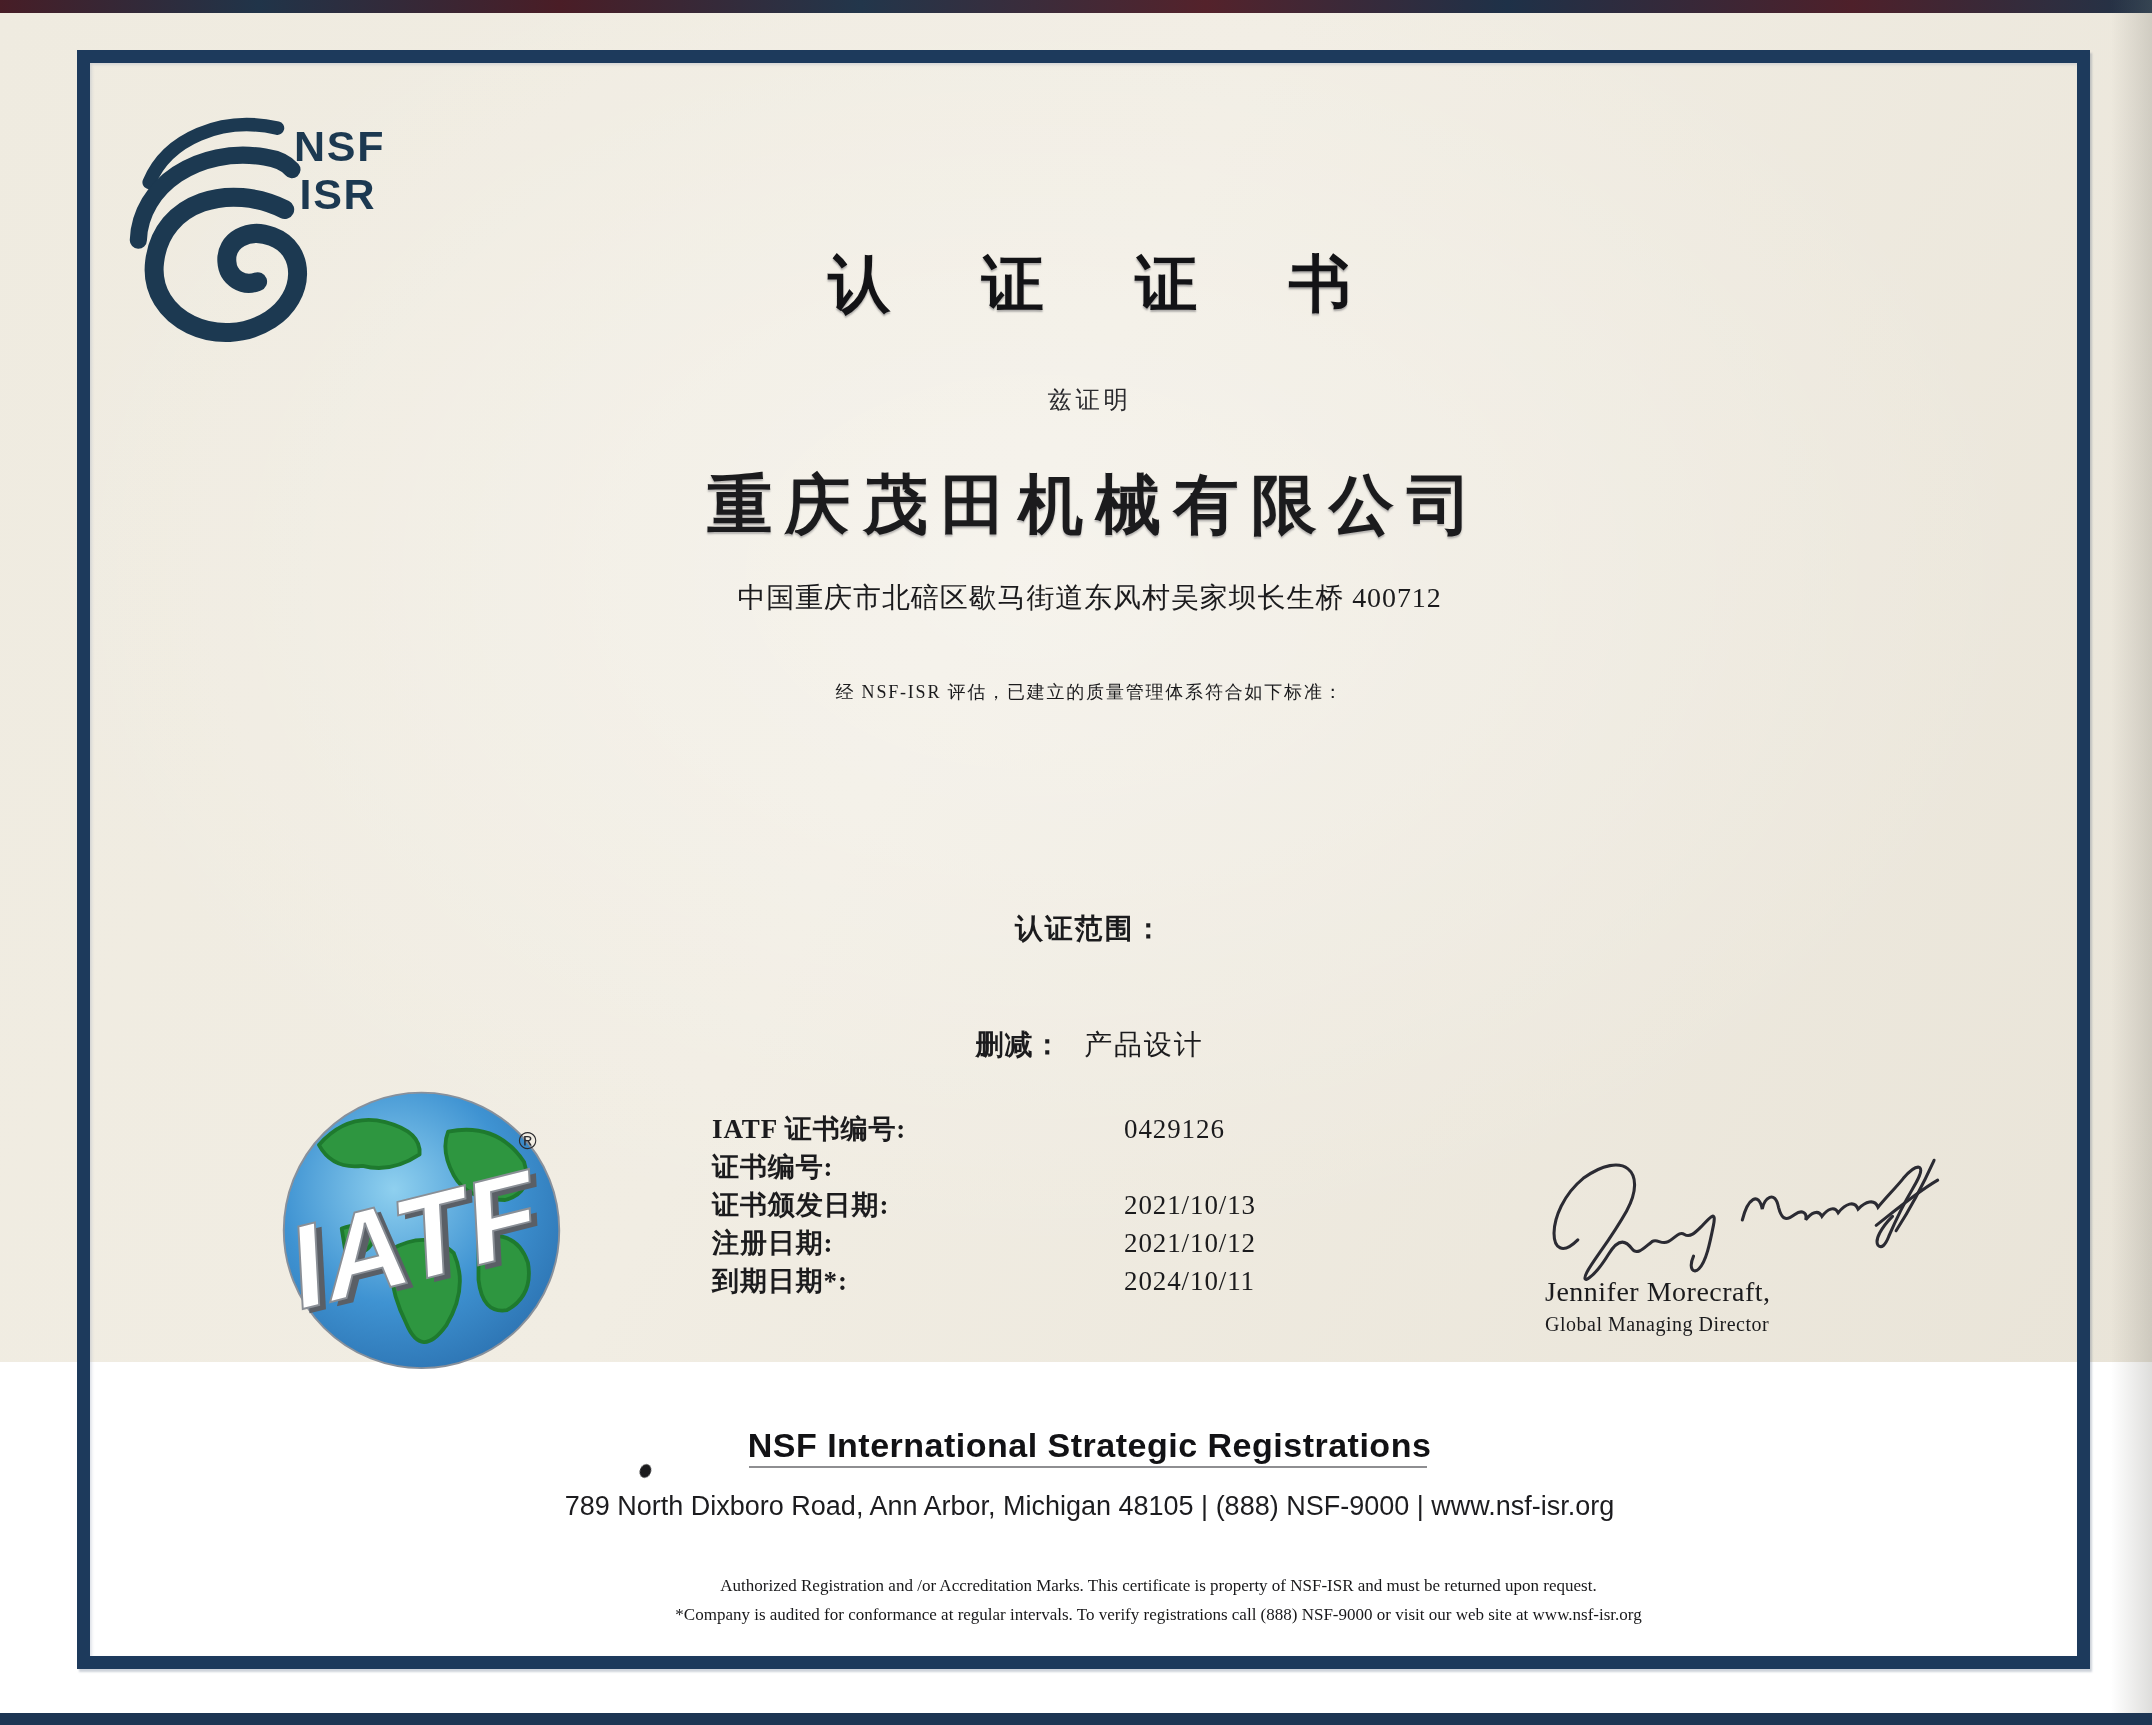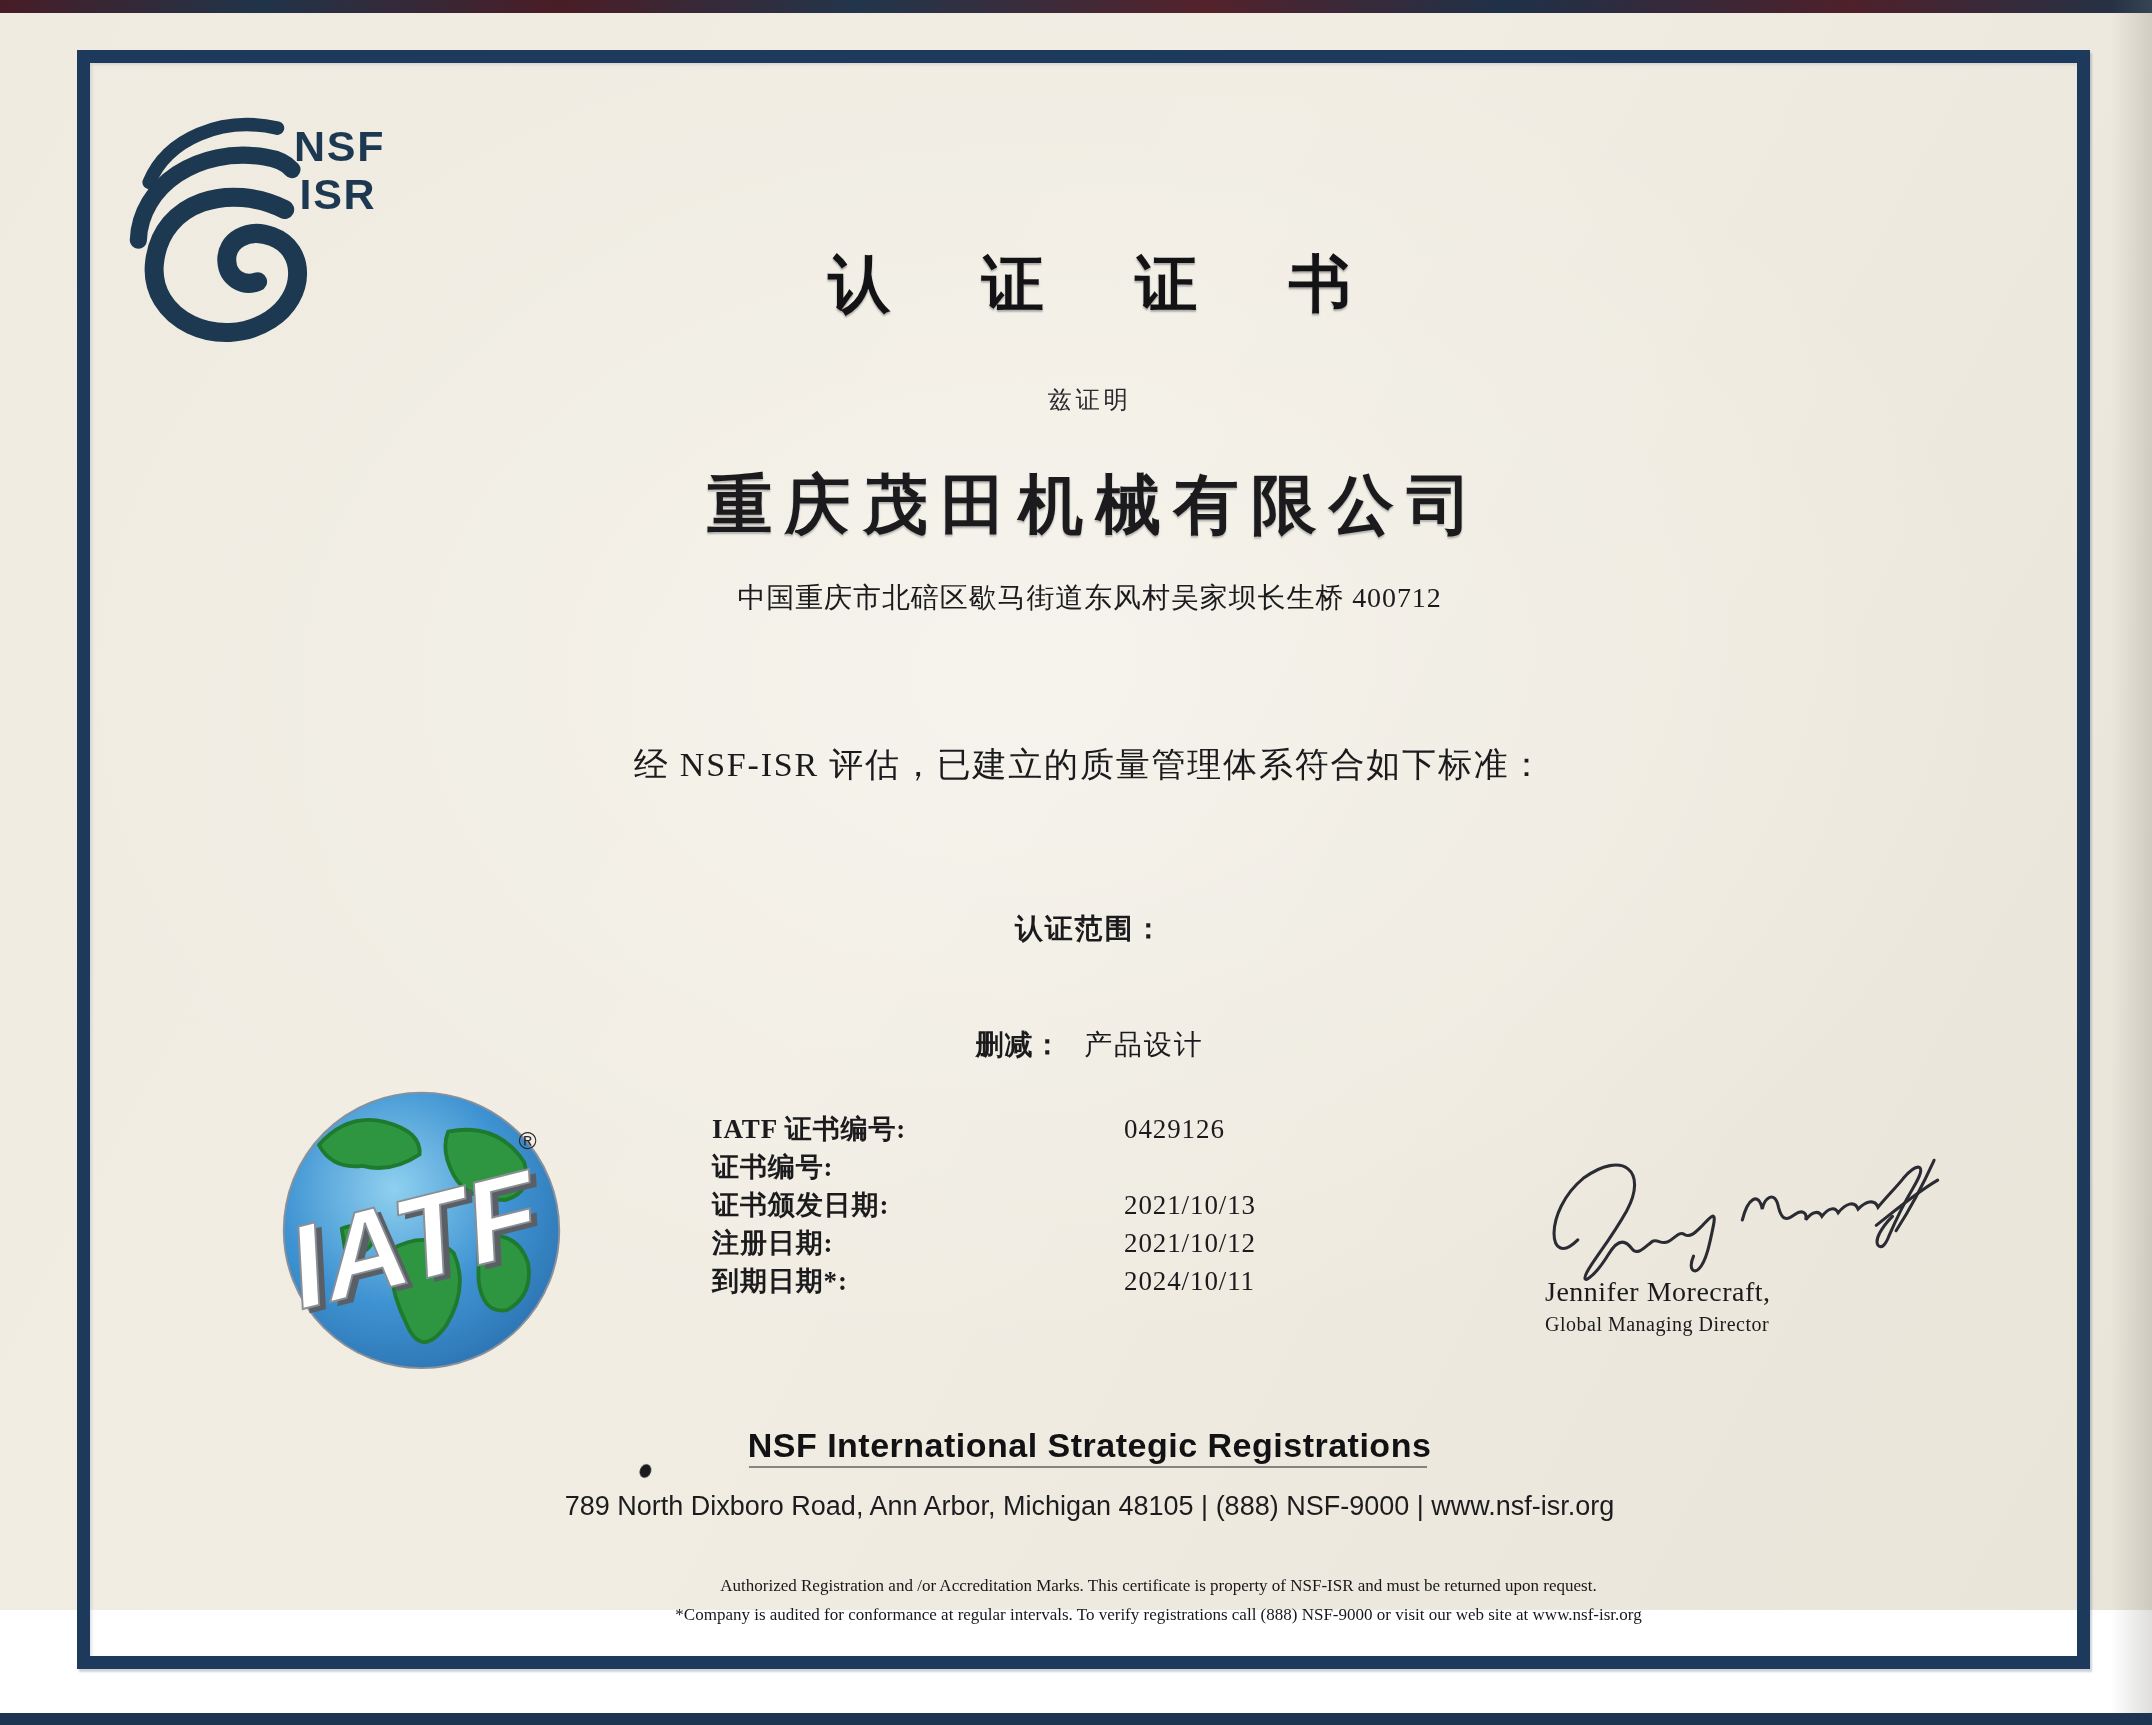--- a/index.html
+++ b/index.html
@@ -1,18 +1,18 @@
 <!DOCTYPE html>
 <html style="--navy: #1d3a5c; --logo-navy: #1c3951;font-size:14.5px"><head>
 <meta charset="utf-8">
 <style>
   html,body{margin:0;padding:0;}
   body{width:2153px;height:1726px;overflow:hidden;
        font-family:"Liberation Serif","DejaVu Serif",serif;}
-  #photo{position:relative;width:2153px;height:1610px;
+  #photo{position:relative;width:2153px;height:1362px;
     background:
       radial-gradient(ellipse 1447px 995px at 48% 42%, rgba(255,255,255,.35), rgba(255,255,255,0) 70%),
       linear-gradient(118deg,#efebe0 0%,#f1ede3 45%,#e9e4d8 100%);
     color:#1b1b1d;}
   
   .strip-top{position:absolute;left:0;top:0;width:2153px;height:12.7px;
     background:linear-gradient(90deg,#471d26 0%,#203449 12%,#4a1d26 26%,#22364b 40%,#54222b 56%,#1e3148 70%,#4e202a 86%,#203449 100%);}
   .strip-bottom{position:absolute;left:0;top:1713px;width:2153px;height:12.7px;background:#1d3553;}
   .edge-right{position:absolute;top:0;right:0;width:42px;height:1726px;
     background:linear-gradient(90deg,rgba(120,118,110,0) 0%,rgba(120,118,110,.25) 100%);}
@@ -27,21 +27,21 @@
     font-size:43px;letter-spacing:1.8px;color:var(--logo-navy);}
   .nsflogo .wordmark .l2{display:block;margin:5.4px 0 0 5.4px;}
   
   .cline{position:absolute;left:81px;width:2017px;text-align:center;white-space:nowrap;}
   .t-title{top:242px;font-size:62px;font-weight:600;letter-spacing:38px;text-indent:38px;
     color:#131316;text-shadow:0 1.8px 1.8px rgba(40,40,50,.35);}
   .t-certify{top:384px;font-size:24.4px;letter-spacing:3.6px;color:#2a2a2e;}
   .t-company{top:461px;font-size:65px;font-weight:700;letter-spacing:12.7px;text-indent:12.7px;
     text-shadow:0 1.8px 1.8px rgba(40,40,50,.3);}
   .t-address{top:579px;font-size:28px;letter-spacing:0.9px;}
-  .t-assess{top:742px;font-size:34px;letter-spacing:1.8px;}
+  .t-assess{top:680px;font-size:18px;letter-spacing:1.8px;}
   .t-standard{top:792px;font-size:60px;font-weight:700;letter-spacing:1.8px;color:#101013;
     text-shadow:0 1.8px 0.9px rgba(40,40,50,.3);}
   .t-scopehead{top:910px;font-size:28px;font-weight:700;letter-spacing:1.8px;}
   .t-scope{top:952px;font-size:27px;letter-spacing:2.7px;}
   .t-excl{top:1026px;font-size:28px;letter-spacing:1.8px;}
   .t-excl b{letter-spacing:0.9px;margin-right:22px;}
   
   .drow{position:absolute;left:0;top:0;width:2153px;height:36px;font-size:27px;line-height:36px;}
   .dlabel{position:absolute;left:712px;letter-spacing:0.9px;font-weight:bold;}
   .dvalue{position:absolute;left:1124px;width:452px;letter-spacing:0.9px;}

